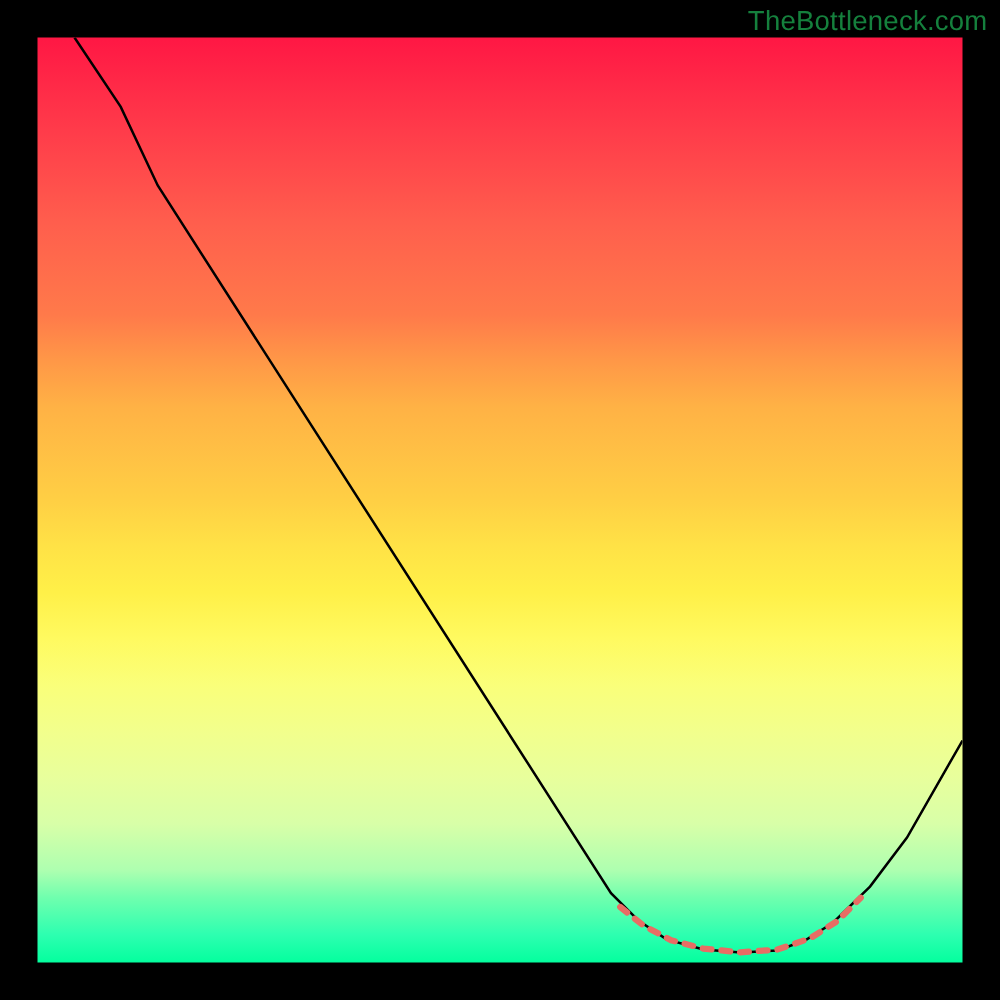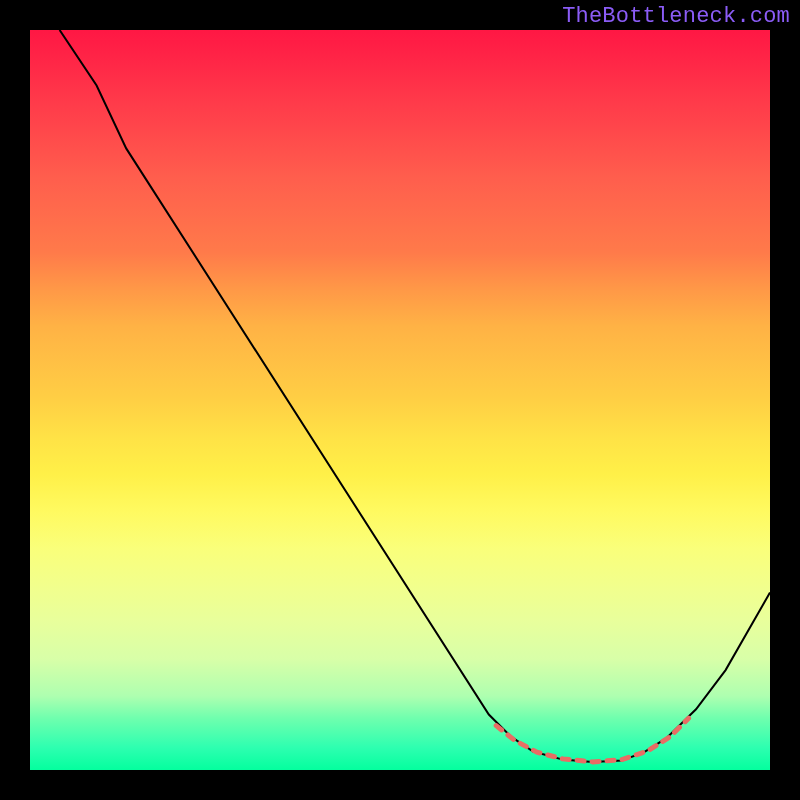--- a/index.html
+++ b/index.html
@@ -49,25 +49,24 @@
   }
   .curve-svg {
     position: absolute;
     top: 0;
     left: 0;
   }
   .watermark {
     position: absolute;
     top: 4px;
     right: 10px;
-    color: #8b5cf6;
+    color: #15803d;
     font-size: 22px;
     font-weight: 500;
     letter-spacing: 0.2px;
-    font-family: Liberation Mono, monospace;
   }
 </style>
 </head>
 <body>
 
 <div class="frame">
   <div class="watermark">TheBottleneck.com</div>
   <div class="plot-area">
     <svg class="curve-svg" width="740" height="740" viewBox="0 0 740 740">
       <path id="curve-path" fill="none" stroke="#000000" stroke-width="2" d="M29.6 0.0 L66.6 55.5 L96.2 118.4 L458.8 684.5 L481.0 706.7 L503.2 721.5 L532.8 729.6 L562.4 731.9 L592.0 730.4 L614.2 722.2 L636.4 708.2 L666.0 679.3 L695.6 640.1 L740.0 562.4"></path>

